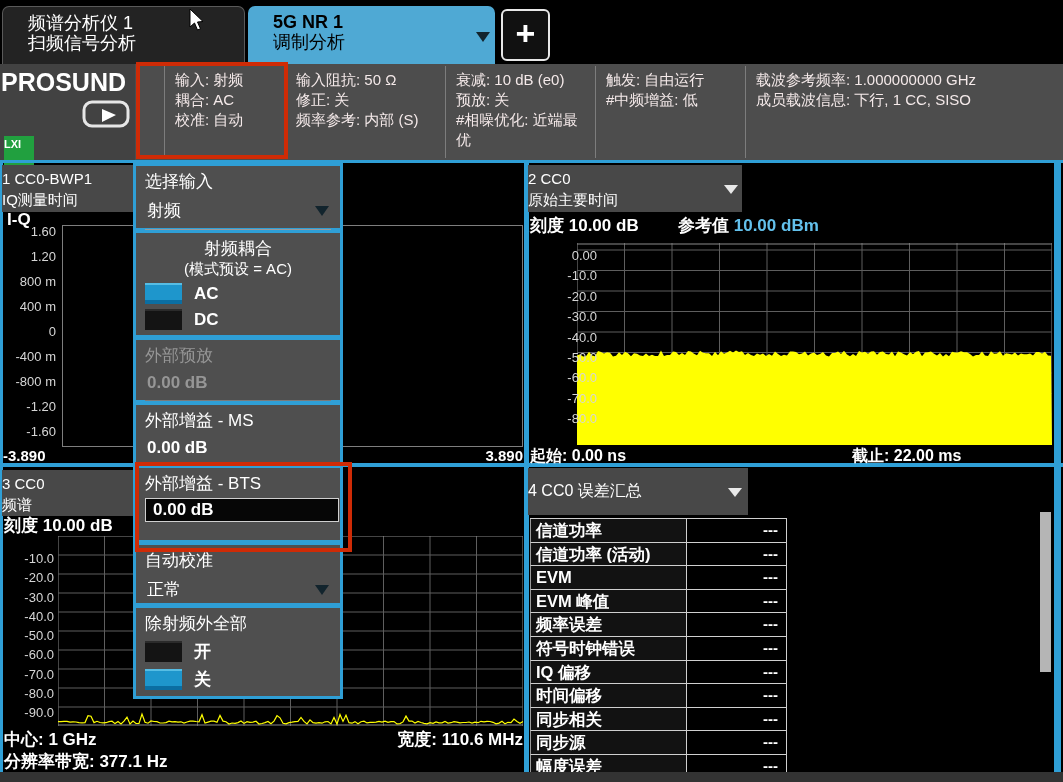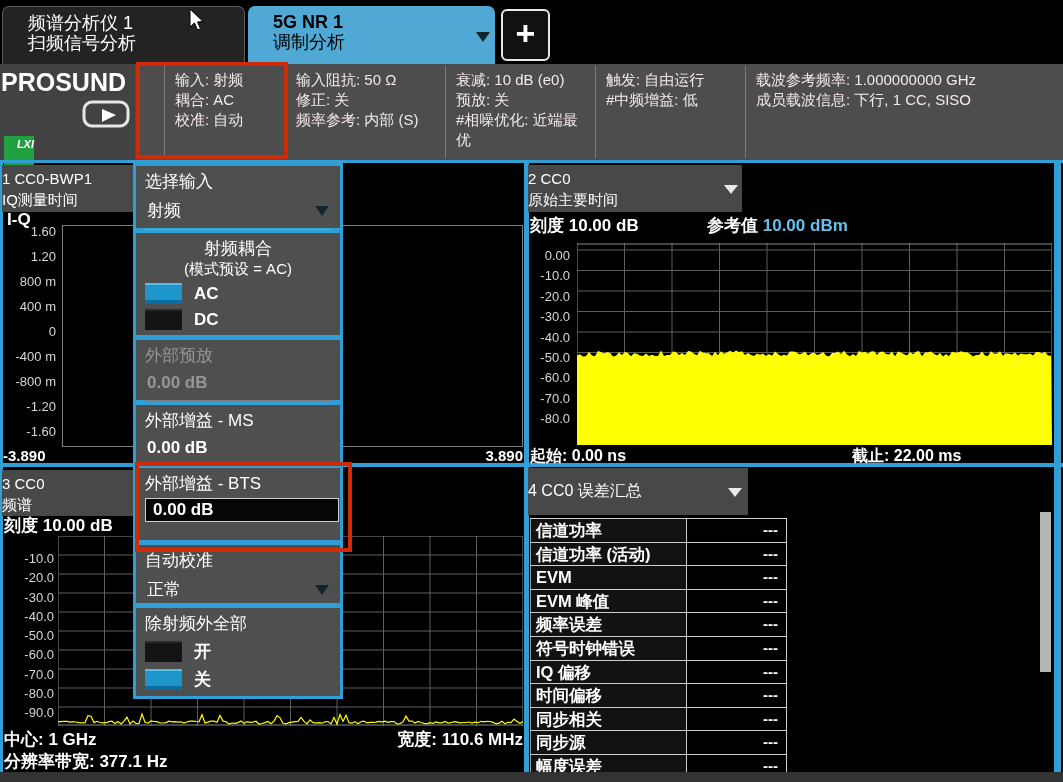--- a/index.html
+++ b/index.html
@@ -12,22 +12,22 @@
   .tab2{left:248px;top:6px;width:247px;height:58px;background:#4fa9d4;color:#000;font-weight:bold;}
   .tab2 .l2{font-weight:normal;}
   .addtab{left:501px;top:9px;width:45px;height:48px;background:#111;border:2px solid #e8e8e8;border-radius:6px;color:#fff;
           font-size:34px;font-weight:bold;text-align:center;line-height:44px;}
   .tri-dark{width:0;height:0;border-left:7px solid transparent;border-right:7px solid transparent;border-top:10px solid #12242d;}
   .tri-white{width:0;height:0;border-left:7px solid transparent;border-right:7px solid transparent;border-top:9px solid #e9e9e9;}
   
   .hbar{left:0;top:64px;width:1063px;height:96px;background:#4d4d4d;}
   .logo-zone{left:0;top:64px;width:135px;height:96px;background:#424242;}
   .logo{left:1px;top:68px;width:134px;color:#fff;font-size:25px;font-weight:bold;letter-spacing:0;}
-  .lxi{left:4px;top:136px;width:30px;height:32px;background:#21a03f;color:#fff;font-size:11px;font-style:italic;
-       font-weight:bold;text-align:right;line-height:16px;}
+  .lxi{left:4px;top:136px;width:30px;height:32px;background:#21a03f;color:#fff;font-size:11px;
+       font-weight:bold;text-align:left;line-height:16px;}
   .hcol{top:66px;height:92px;color:#f4e9e9;font-size:15px;line-height:20px;padding:4px 8px 0 10px;box-sizing:border-box;
         border-left:1px solid #7d7d7d;}
   
   .sep{background:#2f9fd6;}
   .phead{background:#484848;color:#fff;font-size:15px;line-height:21px;padding:3px 0;box-sizing:border-box;}
   .tick{color:#d6d6d6;font-size:13px;text-align:right;}
   .tickcol{display:flex;flex-direction:column;justify-content:space-between;}
   .tickcol span{line-height:14px;}
   .bold-w{color:#fff;font-weight:bold;}
   .cyan{color:#63c1ec;}
@@ -136,21 +136,21 @@
 
   <div class="abs phead" style="left:528px;top:165px;width:214px;height:47px;">
     <div>2 CC0</div>
     <div>原始主要时间</div>
     <div class="abs tri-white" style="left:196px;top:20px;"></div>
   </div>
   <div class="abs bold-w" style="left:530px;top:214px;font-size:17px;">
     <span>刻度</span>
     <span>10.00 dB</span>
   </div>
-  <div class="abs bold-w" style="left:707px;top:214px;font-size:17px;">
+  <div class="abs bold-w" style="left:678px;top:214px;font-size:17px;">
     <span>参考值</span>
     <span class="cyan">10.00 dBm</span>
   </div>
   <svg id="p2svg" class="abs" style="left:577px;top:243px;" width="475" height="202">
       <line x1="0" y1="0" x2="0" y2="202" stroke="#8a8a8a" stroke-width="1"></line>
       <line x1="47.5" y1="0" x2="47.5" y2="202" stroke="#5e5e5e" stroke-width="1"></line>
       <line x1="95" y1="0" x2="95" y2="202" stroke="#5e5e5e" stroke-width="1"></line>
       <line x1="142.5" y1="0" x2="142.5" y2="202" stroke="#5e5e5e" stroke-width="1"></line>
       <line x1="190" y1="0" x2="190" y2="202" stroke="#5e5e5e" stroke-width="1"></line>
       <line x1="237.5" y1="0" x2="237.5" y2="202" stroke="#5e5e5e" stroke-width="1"></line>
@@ -165,21 +165,21 @@
       <line x1="0" y1="27.5" x2="475" y2="27.5" stroke="#5e5e5e" stroke-width="1"></line>
       <line x1="0" y1="48" x2="475" y2="48" stroke="#5e5e5e" stroke-width="1"></line>
       <line x1="0" y1="68.5" x2="475" y2="68.5" stroke="#5e5e5e" stroke-width="1"></line>
       <line x1="0" y1="89" x2="475" y2="89" stroke="#5e5e5e" stroke-width="1"></line>
       <line x1="0" y1="109.5" x2="475" y2="109.5" stroke="#5e5e5e" stroke-width="1"></line>
       <line x1="0" y1="130" x2="475" y2="130" stroke="#5e5e5e" stroke-width="1"></line>
       <line x1="0" y1="150.5" x2="475" y2="150.5" stroke="#5e5e5e" stroke-width="1"></line>
       <line x1="0" y1="171" x2="475" y2="171" stroke="#5e5e5e" stroke-width="1"></line>
       <path d="M0 202 L0 112.4 L3 111.3 L6 113.4 L9 113.2 L12 108.7 L15 112.5 L18 113.2 L21 108.1 L24 108.9 L27 110.4 L30 109.2 L33 109.7 L36 113.4 L39 112.8 L42 109.2 L45 111.9 L48 108.8 L51 110.3 L54 113.3 L57 110.2 L60 110.7 L63 112.4 L66 112.9 L69 110.6 L72 112.9 L75 111.7 L78 112.9 L81 113.0 L84 107.6 L87 113.1 L90 112.0 L93 112.0 L96 108.6 L99 108.9 L102 111.9 L105 109.9 L108 112.0 L111 108.0 L114 108.4 L117 110.7 L120 112.2 L123 107.8 L126 109.8 L129 110.3 L132 110.3 L135 113.0 L138 108.7 L141 112.2 L144 108.2 L147 110.8 L150 109.6 L153 107.8 L156 109.4 L159 107.6 L162 108.9 L165 108.2 L168 111.9 L171 110.1 L174 112.0 L177 113.0 L180 110.4 L183 111.7 L186 110.4 L189 112.9 L192 111.0 L195 112.8 L198 108.6 L201 111.1 L204 113.1 L207 111.8 L210 112.4 L213 108.6 L216 108.6 L219 109.1 L222 111.3 L225 110.5 L228 108.4 L231 112.6 L234 110.5 L237 109.5 L240 112.0 L243 110.9 L246 108.9 L249 112.6 L252 113.4 L255 110.1 L258 109.9 L261 108.4 L264 111.1 L267 107.8 L270 111.4 L273 113.2 L276 110.9 L279 113.0 L282 108.0 L285 109.6 L288 108.8 L291 110.7 L294 108.5 L297 108.3 L300 111.8 L303 108.9 L306 108.4 L309 110.9 L312 111.6 L315 108.4 L318 113.3 L321 108.4 L324 109.6 L327 111.2 L330 112.5 L333 108.9 L336 111.2 L339 108.8 L342 107.9 L345 113.2 L348 109.6 L351 109.2 L354 108.5 L357 110.8 L360 112.6 L363 110.1 L366 113.4 L369 111.1 L372 113.3 L375 108.7 L378 109.5 L381 109.6 L384 108.3 L387 109.3 L390 109.2 L393 111.0 L396 113.5 L399 112.1 L402 111.9 L405 108.4 L408 112.4 L411 113.1 L414 108.3 L417 110.8 L420 110.6 L423 108.2 L426 112.7 L429 110.3 L432 110.8 L435 111.5 L438 109.5 L441 112.4 L444 110.6 L447 111.2 L450 111.3 L453 110.4 L456 112.6 L459 108.9 L462 109.0 L465 110.5 L468 108.8 L471 112.6 L474 112.8 L475 202 Z" fill="#ffff00"></path>
     </svg>
-  <div class="abs tickcol" style="left:525px;top:249px;width:45px;height:177px;">
+  <div class="abs tickcol" style="left:552px;top:249px;width:45px;height:177px;">
 
   <span class="tick">0.00</span>
       <span class="tick">-10.0</span>
       <span class="tick">-20.0</span>
       <span class="tick">-30.0</span>
       <span class="tick">-40.0</span>
       <span class="tick">-50.0</span>
       <span class="tick">-60.0</span>
       <span class="tick">-70.0</span>
       <span class="tick">-80.0</span>

